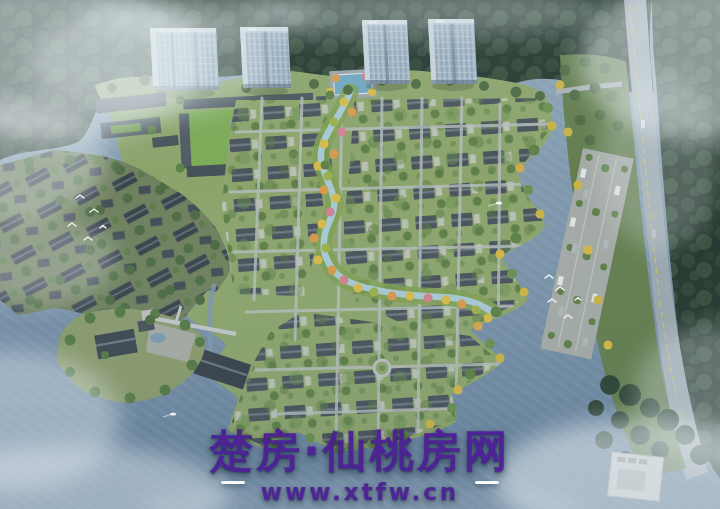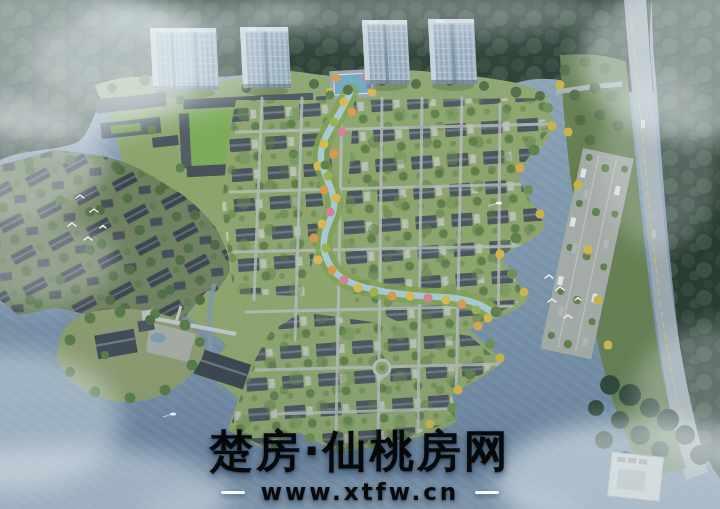--- a/index.html
+++ b/index.html
@@ -5,28 +5,28 @@
   html,body{margin:0;padding:0;background:#222;}
   .stage{
     position:relative;width:720px;height:509px;overflow:hidden;
     background:#7d96aa;
     font-family:"DejaVu Sans","Liberation Sans",sans-serif;
   }
   .stage svg{position:absolute;left:0;top:0;}
   .watermark{
     position:absolute;left:0;right:0;top:428px;
     display:flex;flex-direction:column;align-items:center;
-    color:#000000;opacity:.94;pointer-events:none;
+    color:#4c1d95;opacity:.94;pointer-events:none;
     text-shadow:0 3px 7px rgba(8,24,40,.55), 0 1px 2px rgba(8,24,40,.45);
   }
   .wm-cn{
     font-size:44px;font-weight:800;line-height:1.04;letter-spacing:3px;
     white-space:nowrap;
   }
-  .wm-row{display:flex;align-items:center;gap:16px;margin-top:7px;}
+  .wm-row{display:flex;gap:16px;margin-top:7px;}
   .wm-dash{width:24px;height:3px;background:#ffffff;border-radius:2px;
     box-shadow:0 2px 5px rgba(8,24,40,.45);}
   .wm-url{font-size:23px;font-weight:800;letter-spacing:3px;line-height:1;white-space:nowrap;}
 </style>
 </head>
 <body>
 
 <div class="stage">
 
 <svg width="720" height="509" viewBox="0 0 720 509">

